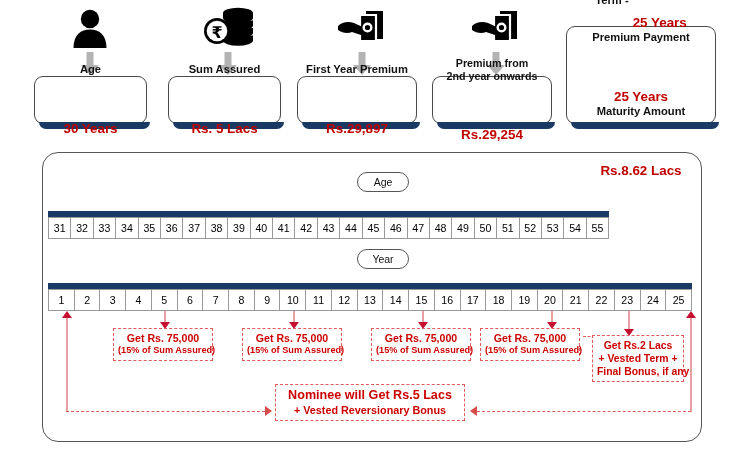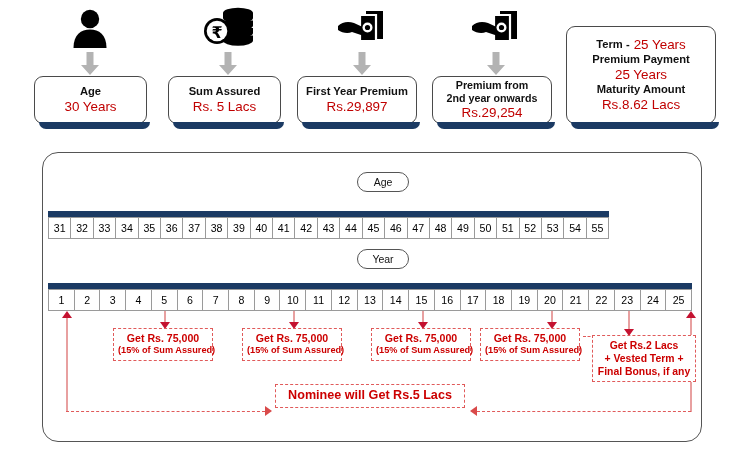--- a/index.html
+++ b/index.html
@@ -22,21 +22,21 @@
     align-items: center; justify-content: center;
     line-height: 1.22;
     z-index: 4;
   }
   .topcard .shadow {
     position: absolute; left: 4px; right: -4px; bottom: -6px;
     height: 7px; background: #1b3a63; border-radius: 0 0 7px 7px;
     z-index: -1;
   }
   .tc-lbl { font-size: 11.2px; font-weight: bold; color: #111; white-space: nowrap; }
-  .tc-val { font-size: 13.4px; font-weight: normal; color: #c00000; white-space: nowrap; }
+  .tc-val { font-size: 13.4px; font-weight: bold; color: #c00000; white-space: nowrap; margin-top: 44px; }
   .tc-lbl.sm { font-size: 10.7px; }
 
   
   .icon-wrap { position: absolute; z-index: 4; }
   .greyarrow { position: absolute; z-index: 4; }
 
   
   #panel {
     position: absolute; left: 42px; top: 152px;
     width: 660px; height: 290px;
@@ -328,28 +328,29 @@
   </div>
   <div class="callout" style="left:371px;top:328px;width:100px;">
     <div class="co-main">Get Rs. 75,000</div>
     <div class="co-sub">(15% of Sum Assured)</div>
   </div>
   <div class="callout" style="left:480px;top:328px;width:100px;">
     <div class="co-main">Get Rs. 75,000</div>
     <div class="co-sub">(15% of Sum Assured)</div>
   </div>
 
-  <div class="callout" style="left:592px;top:335px;width:104px;">
+  <div class="callout" style="left:592px;top:335px;width:92px;">
     <div class="co-line">Get Rs.2 Lacs</div>
     <div class="co-line">+ Vested Term +</div>
     <div class="co-line">Final Bonus, if any</div>
   </div>
 
   <div class="callout" style="left:275px;top:384px;width:190px;">
     <div class="co-big">Nominee will Get Rs.5 Lacs</div>
+    <div class="co-mid">+ Vested Reversionary Bonus</div>
   </div>
 
   <div class="arr-up" style="left:62px;top:311px;"></div>
   <div class="vline" style="left:66px;top:318px;height:94px;"></div>
   <div class="dlineh" style="left:66px;top:411px;width:199px;"></div>
   <div class="arr-right" style="left:265px;top:406px;"></div>
 
   <div class="arr-up" style="left:686px;top:311px;"></div>
   <div class="vline" style="left:690px;top:318px;height:94px;"></div>
   <div class="dlineh" style="left:477px;top:411px;width:214px;"></div>

